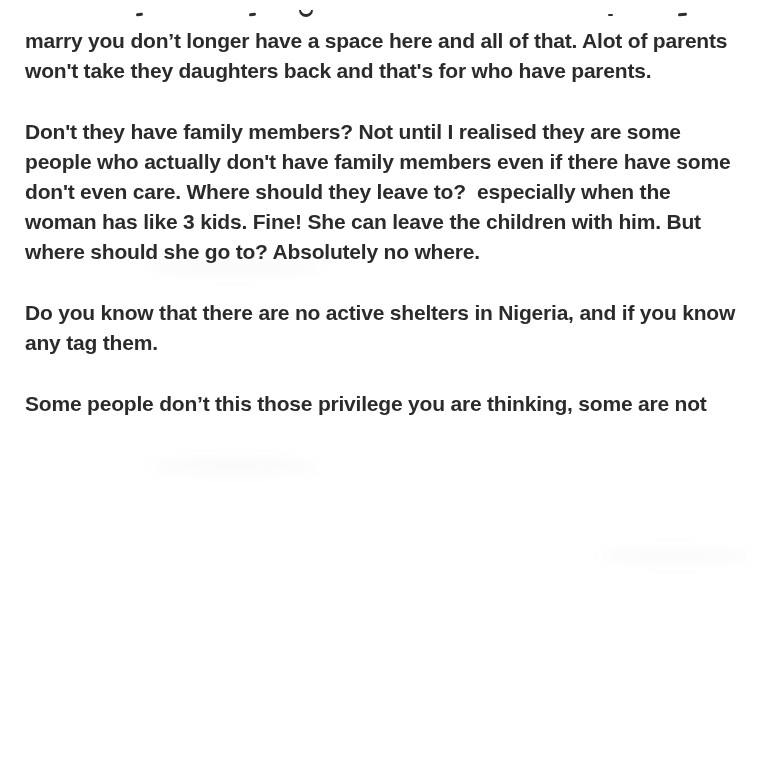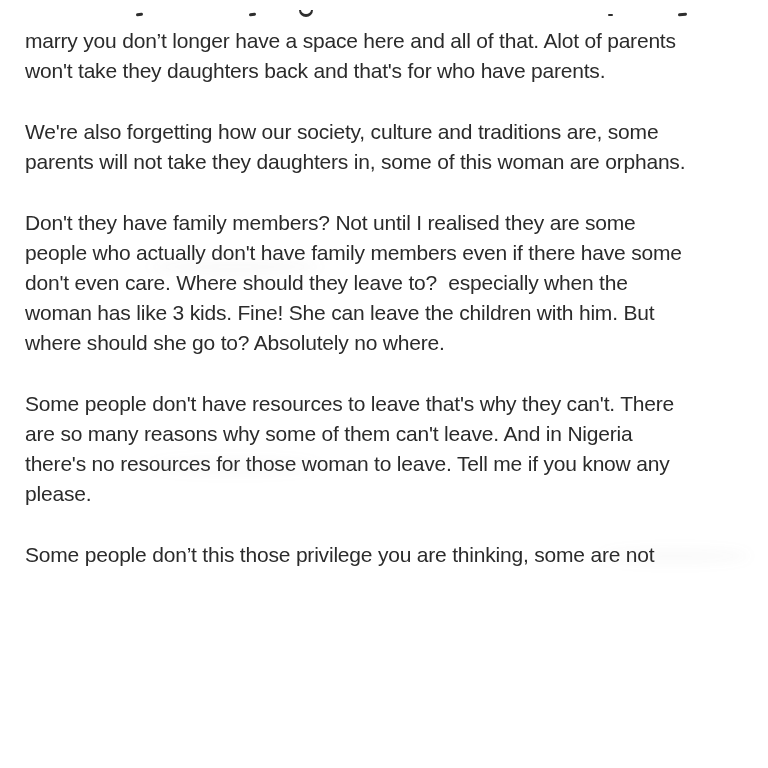--- a/index.html
+++ b/index.html
@@ -17,21 +17,21 @@
     font-family: "Liberation Sans", "DejaVu Sans", sans-serif;
     font-size: 21px;
     line-height: 30px;
     letter-spacing: -0.2px;
     color: #2b2b2b;
     padding: 26px 22px 0 25px;
   }
   .post-body p {
     margin: 0 0 31px 0;
     white-space: pre-wrap;
-    font-weight: 400;
+    font-weight: 700;
   }
   
   .cropped-line {
     position: absolute;
     top: 0;
     left: 0;
     width: 768px;
     height: 20px;
   }
   .frag {
@@ -78,27 +78,23 @@
     <span class="frag frag-5"></span>
   </div>
 
   <span class="smudge smudge-1"></span>
   <span class="smudge smudge-2"></span>
   <span class="smudge smudge-3"></span>
 
   <div class="post-body">
     <p>marry you don’t longer have a space here and all of that. Alot of parents
 won't take they daughters back and that's for who have parents.</p>
-    <p>We're also forgetting how our society, culture and traditions are, some
-parents will not take they daughters in, some of this woman are orphans.</p>
     <p>Don't they have family members? Not until I realised they are some
 people who actually don't have family members even if there have some
 don't even care. Where should they leave to?  especially when the
 woman has like 3 kids. Fine! She can leave the children with him. But
 where should she go to? Absolutely no where.</p>
-    <p>Some people don't have resources to leave that's why they can't. There
-are so many reasons why some of them can't leave. And in Nigeria
-there's no resources for those woman to leave. Tell me if you know any
-please.</p>
+    <p>Do you know that there are no active shelters in Nigeria, and if you know
+any tag them.</p>
     <p>Some people don’t this those privilege you are thinking, some are not</p>
   </div>
 
 </div>
 
 </body></html>

